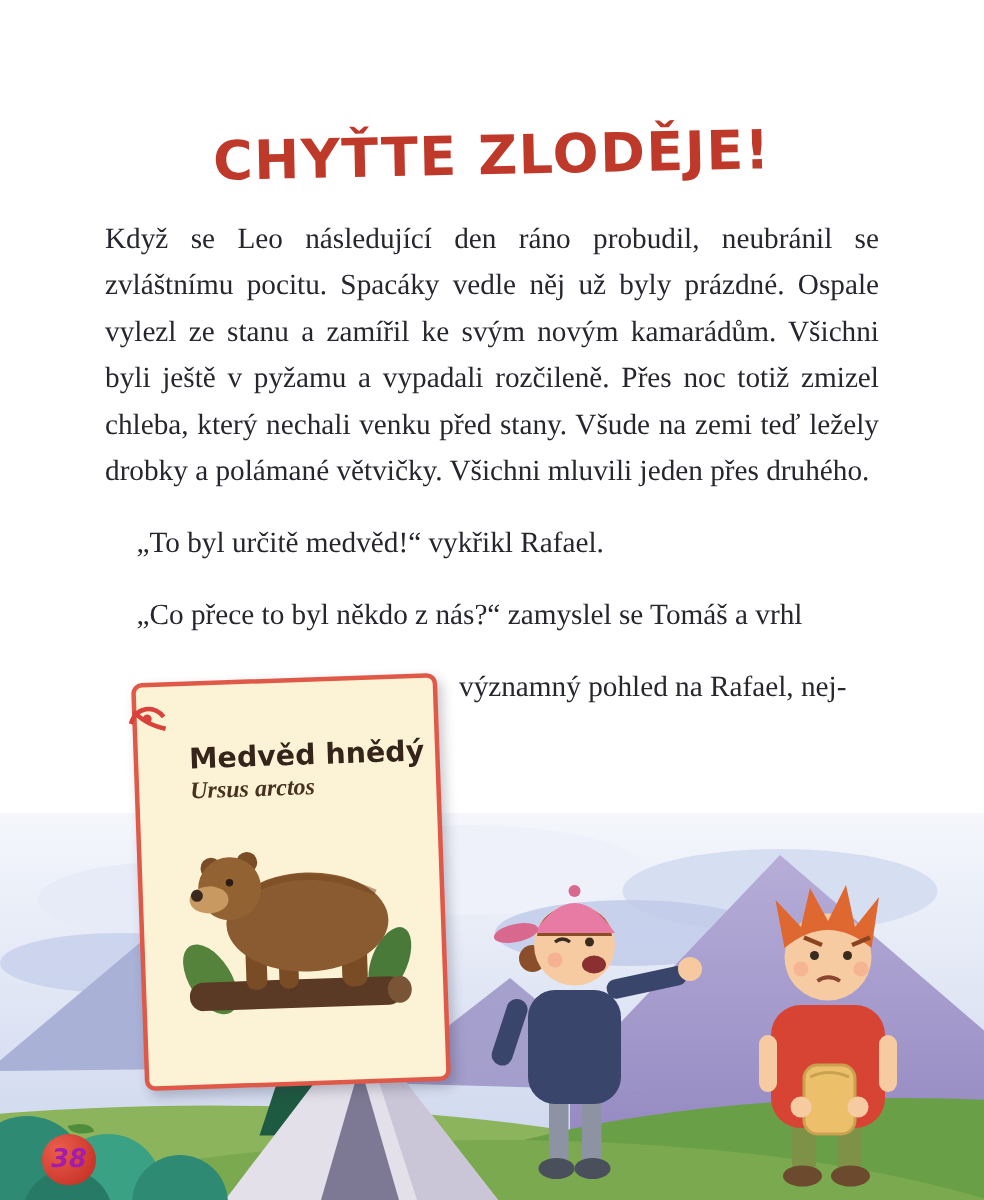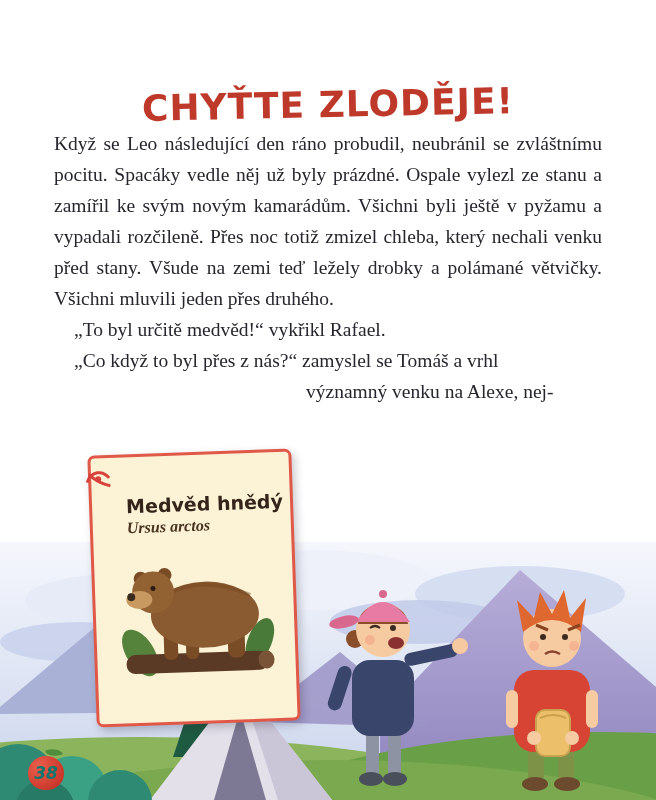--- a/index.html
+++ b/index.html
@@ -10,22 +10,22 @@
   .title {
     position:absolute; top:60px; left:0; right:0; text-align:center;
     font-family:"DejaVu Sans", sans-serif; font-weight:bold;
     font-size:36px; letter-spacing:1px; color:#bf392b;
     transform:rotate(-1.2deg); z-index:4;
   }
   .text-block {
     position:absolute; left:54px; top:128px; width:548px;
     font-size:19.5px; line-height:31px; z-index:4;
   }
-  .para { margin:0; text-align:justify; hyphens:none; }
-  .dialogue { margin:0; text-indent:20px; }
+  .para { margin:16px; text-align:justify; hyphens:none; }
+  .dialogue { margin:17px; text-indent:20px; }
   .cont { margin:0 0 0 252px; }
   
   .card {
     position:absolute; left:92px; top:452px; width:198px; height:266px;
     background:#fcf3d7; border:3px solid #e05848; border-radius:7px;
     transform:rotate(-2deg); box-shadow:3px 4px 8px rgba(40,40,60,0.25);
     z-index:5;
   }
   .card-pin { position:absolute; left:-8px; top:8px; width:30px; height:30px; }
   .card-title {
@@ -48,36 +48,36 @@
     background:radial-gradient(circle at 30% 30%, #ea5d4b, #bf2a20);
     border-radius:50% 50% 48% 48%;
   }
   .apple-leaf {
     position:absolute; left:20px; top:0px; width:16px; height:9px;
     background:#4f8d3a; border-radius:0 100% 0 100%; transform:rotate(-18deg);
   }
   .apple-num {
     position:absolute; left:2px; top:8px; width:36px; height:34px;
     display:flex; align-items:center; justify-content:center;
-    color:#0f766e; font-family:"DejaVu Sans", sans-serif;
+    color:#a21caf; font-family:"DejaVu Sans", sans-serif;
     font-weight:bold; font-style:italic; font-size:17px;
   }
 </style>
 </head>
 <body>
 
 <div class="page">
 
   <h1 class="title">CHYŤTE ZLODĚJE!</h1>
 
   <div class="text-block">
     <p class="para">Když se Leo následující den ráno probudil, neubránil se zvláštnímu pocitu. Spacáky vedle něj už byly prázdné. Ospale vylezl ze stanu a zamířil ke svým novým kamarádům. Všichni byli ještě v pyžamu a vypadali rozčileně. Přes noc totiž zmizel chleba, který nechali venku před stany. Všude na zemi teď ležely drobky a polámané větvičky. Všichni mluvili jeden přes druhého.</p>
     <p class="dialogue">„To byl určitě medvěd!“ vykřikl Rafael.</p>
-    <p class="dialogue">„Co když to byl přes z nás?“ zamyslel se Tomáš a vrhl</p>
-    <p class="cont">významný venku na Alexe, nej-</p>
+    <p class="dialogue">„Co přece to byl někdo z nás?“ zamyslel se Tomáš a vrhl</p>
+    <p class="cont">významný pohled na Rafael, nej-</p>
   </div>
 
   <svg class="scene" viewBox="0 0 656 258" aria-hidden="true">
     <defs>
       <linearGradient id="skyG" x1="0" y1="0" x2="0" y2="1">
         <stop offset="0" stop-color="#f5f7fc"></stop>
           <stop offset="1" stop-color="#c9d3ec"></stop>
       </linearGradient>
       <linearGradient id="mtnG" x1="0" y1="0" x2="0" y2="1">
         <stop offset="0" stop-color="#b7add8"></stop>

